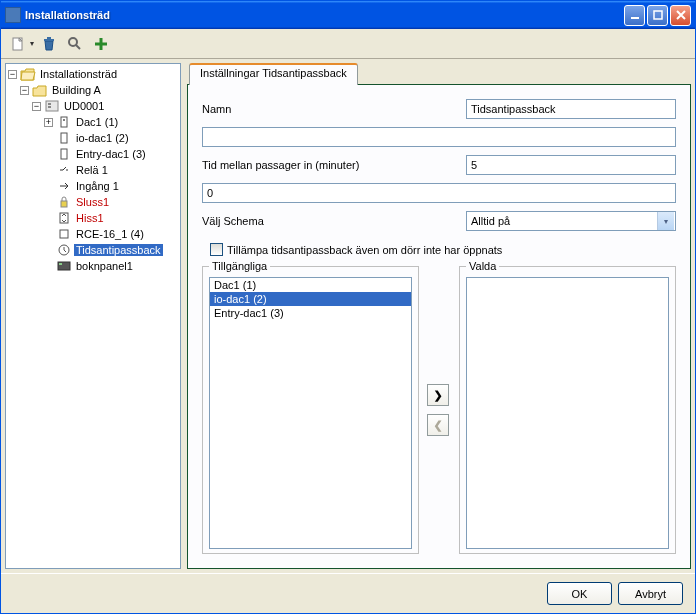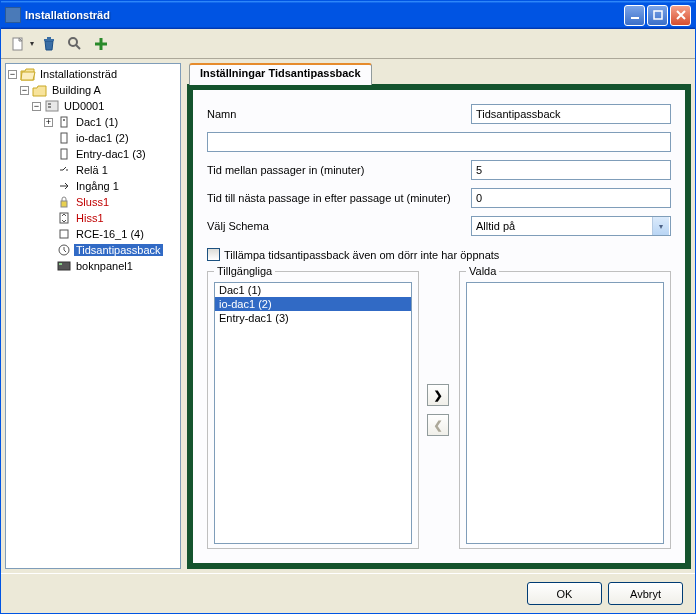--- a/index.html
+++ b/index.html
@@ -17,41 +17,41 @@
 .tb-arrow { font-size: 8px; margin-left: 1px; color: #333; }
 .content { flex: 1; display: flex; padding: 4px; gap: 6px; }
 .tree-panel { width: 176px; background: #fff; border: 1px solid #7f9db9; overflow: auto; padding: 2px; }
 .tree-node { display: flex; align-items: center; height: 16px; white-space: nowrap; cursor: default; }
 .tree-toggle { width: 9px; height: 9px; border: 1px solid #919191; background: #fff; display: flex; align-items: center; justify-content: center; font-size: 9px; line-height: 7px; margin-right: 3px; color: #000; }
 .tree-icon { width: 16px; height: 14px; margin-right: 2px; display: inline-flex; align-items: center; justify-content: center; font-size: 11px; }
 .tree-label { padding: 0 2px; }
 .tree-label.selected { background: #316ac5; color: white; }
 .tree-label.red { color: #c00000; }
 .right-panel { flex: 1; display: flex; flex-direction: column; }
-.tabs { display: flex; height: 22px; padding-left: 2px; font-weight: bold; }
+.tabs { display: flex; height: 22px; padding-left: 2px; }
 .tab { background: #fcfcfe; border: 1px solid #919b9c; border-bottom: none; border-top: 2px solid #e68b2c; padding: 2px 10px 0; border-radius: 3px 3px 0 0; position: relative; z-index: 2; }
-.tab-content { flex: 1; background: #fcfcfe; border: 6px solid #14532d; margin-top: -1px; padding: 14px; display: flex; flex-direction: column; }
+.tab-content { flex: 1; background: #fcfcfe; border: 1px solid #14532d; margin-top: -1px; padding: 14px; display: flex; flex-direction: column; }
 .form-row { display: flex; align-items: center; margin-bottom: 8px; }
 .form-label { width: 264px; }
 .form-input { flex: 1; border: 1px solid #7f9db9; height: 20px; padding: 2px 4px; background: #fff; }
 .form-select { flex: 1; border: 1px solid #7f9db9; height: 20px; background: #fff; display: flex; align-items: center; padding: 0 4px; position: relative; }
 .select-arrow { position: absolute; right: 1px; top: 0; width: 17px; height: 18px; background: linear-gradient(to bottom,#dbeafb,#b9d5f4); border-left: 1px solid #b5cae2; display: flex; align-items: center; justify-content: center; font-size: 8px; color: #4d6185; }
-.checkbox-row { display: flex; align-items: center; margin: 4px 0 10px; }
+.checkbox-row { display: flex; align-items: center; margin: 4px 8px 10px; }
 .checkbox { width: 13px; height: 13px; border: 1px solid #1c5180; background: linear-gradient(to bottom,#dcdcd7,#fff); margin-right: 4px; }
 .lists-area { flex: 1; display: flex; gap: 8px; }
 .list-group { flex: 1; border: 1px solid #bfbfbf; display: flex; flex-direction: column; padding: 6px 6px 4px; position: relative; }
 .list-legend { position: absolute; top: -7px; left: 6px; background: #fcfcfe; padding: 0 3px; }
 .listbox { flex: 1; border: 1px solid #7f9db9; background: #fff; margin-top: 4px; overflow: auto; }
 .list-item { padding: 1px 4px; }
 .list-item.selected { background: #316ac5; color: white; }
 .move-buttons { display: flex; flex-direction: column; justify-content: center; gap: 8px; width: 24px; }
 .move-btn { width: 22px; height: 22px; border: 1px solid #919b9c; background: linear-gradient(to bottom,#fff,#f0efe9); display: flex; align-items: center; justify-content: center; font-size: 11px; font-weight: bold; }
 .move-btn.disabled { color: #aca899; }
 .footer { height: 40px; display: flex; align-items: center; justify-content: flex-end; padding: 0 12px; gap: 6px; border-top: 1px solid #fff; }
-.dlg-btn { width: 75px; height: 23px; border: 1px solid #003c74; background: linear-gradient(to bottom,#fff,#f0efe9); display: flex; align-items: center; justify-content: center; border-radius: 3px; }
+.dlg-btn { width: 65px; height: 23px; border: 1px solid #003c74; background: linear-gradient(to bottom,#fff,#f0efe9); display: flex; align-items: center; justify-content: center; border-radius: 3px; }
 .dlg-btn.disabled { color: #aca899; border-color: #c9c7ba; }
 svg { display: block; }
 </style>
 </head>
 <body>
 
 <div class="window">
   <div class="titlebar">
     <div class="titlebar-icon"></div>
     <div class="titlebar-text">Installationsträd</div>
@@ -232,21 +232,20 @@
           <input class="form-input" value="Tidsantipassback" style="">
         </div>
         <div class="form-row">
           <input class="form-input" value="" style="">
         </div>
         <div class="form-row">
           <div class="form-label">Tid mellan passager in (minuter)</div>
           <input class="form-input" value="5" style="">
         </div>
         <div class="form-row">
-          <div class="form-label">Tid till nästa passage in efter passage ut (minuter)</div>
           <input class="form-input" value="0" style="">
         </div>
         <div class="form-row">
           <div class="form-label">Välj Schema</div>
           <div class="form-select">
             <span>Alltid på</span>
             <span class="select-arrow">▾</span>
           </div>
         </div>
         <div class="checkbox-row">

